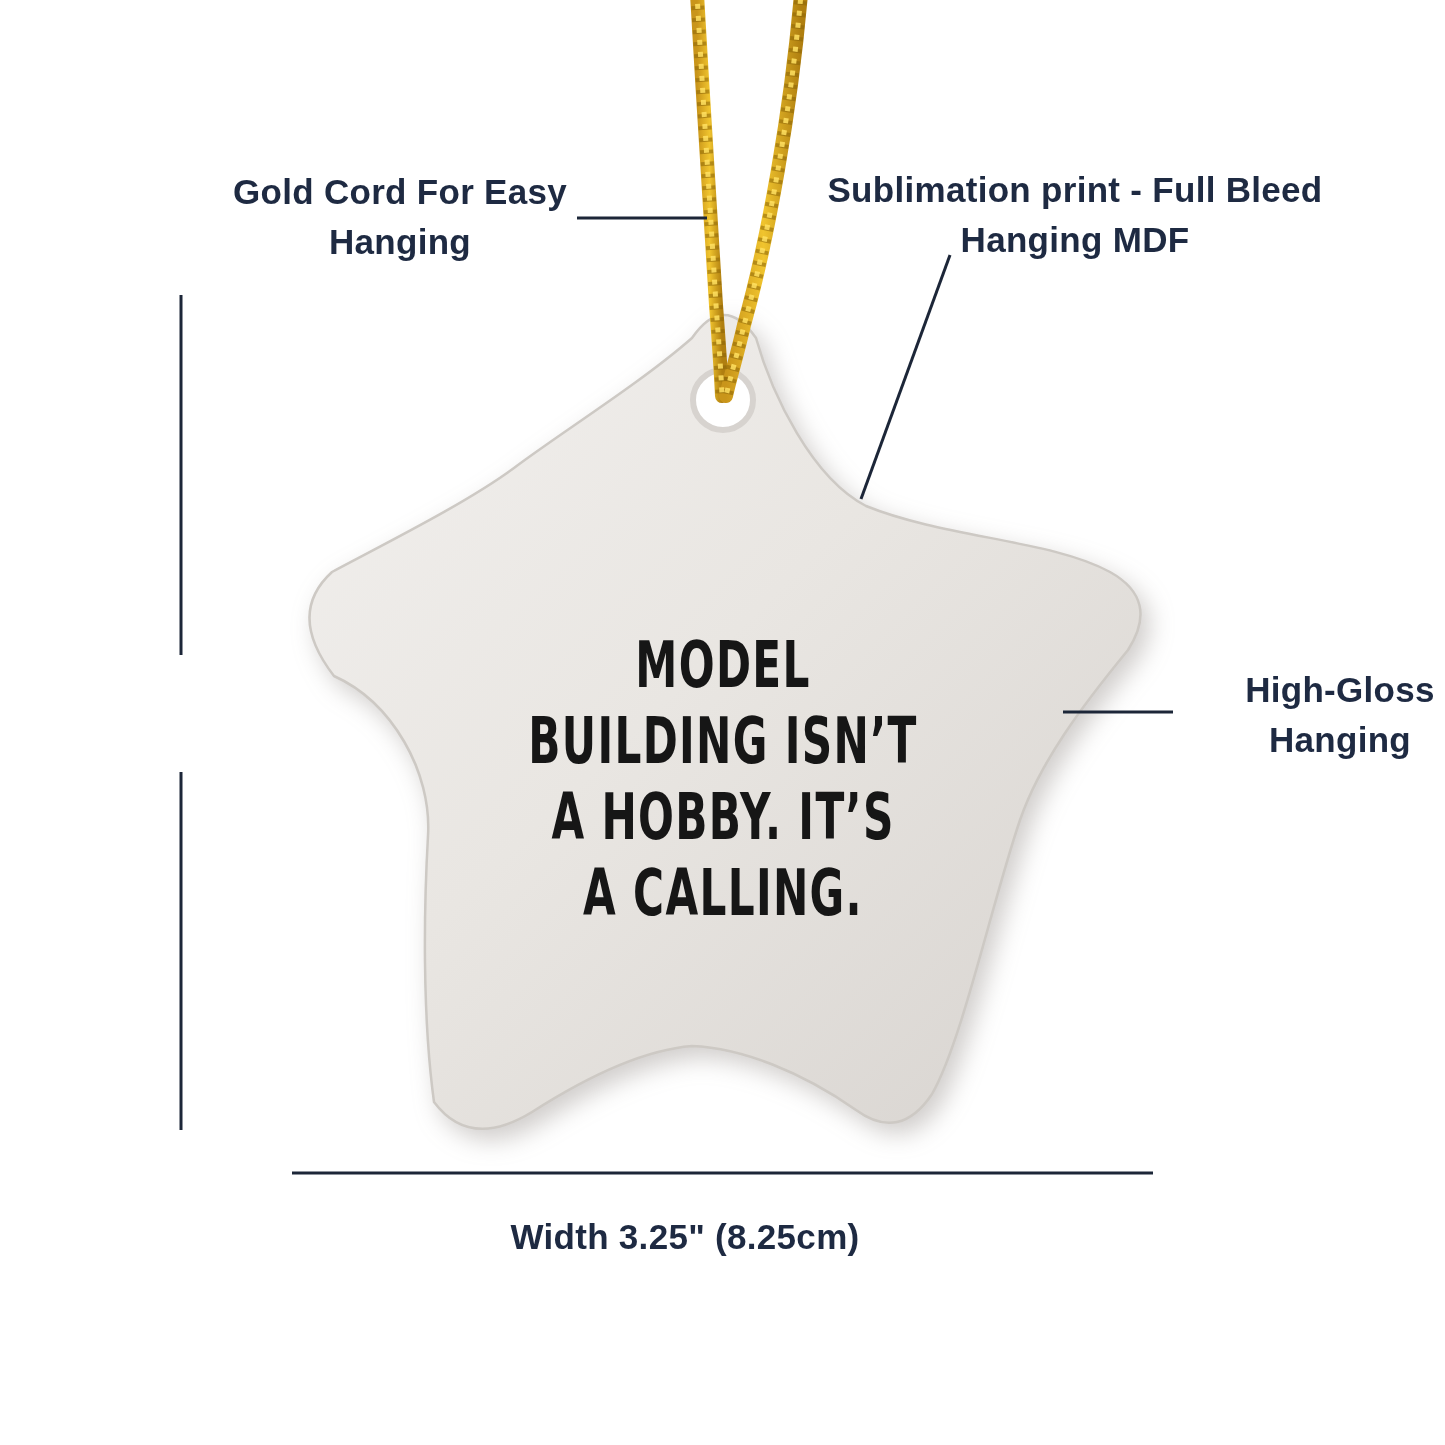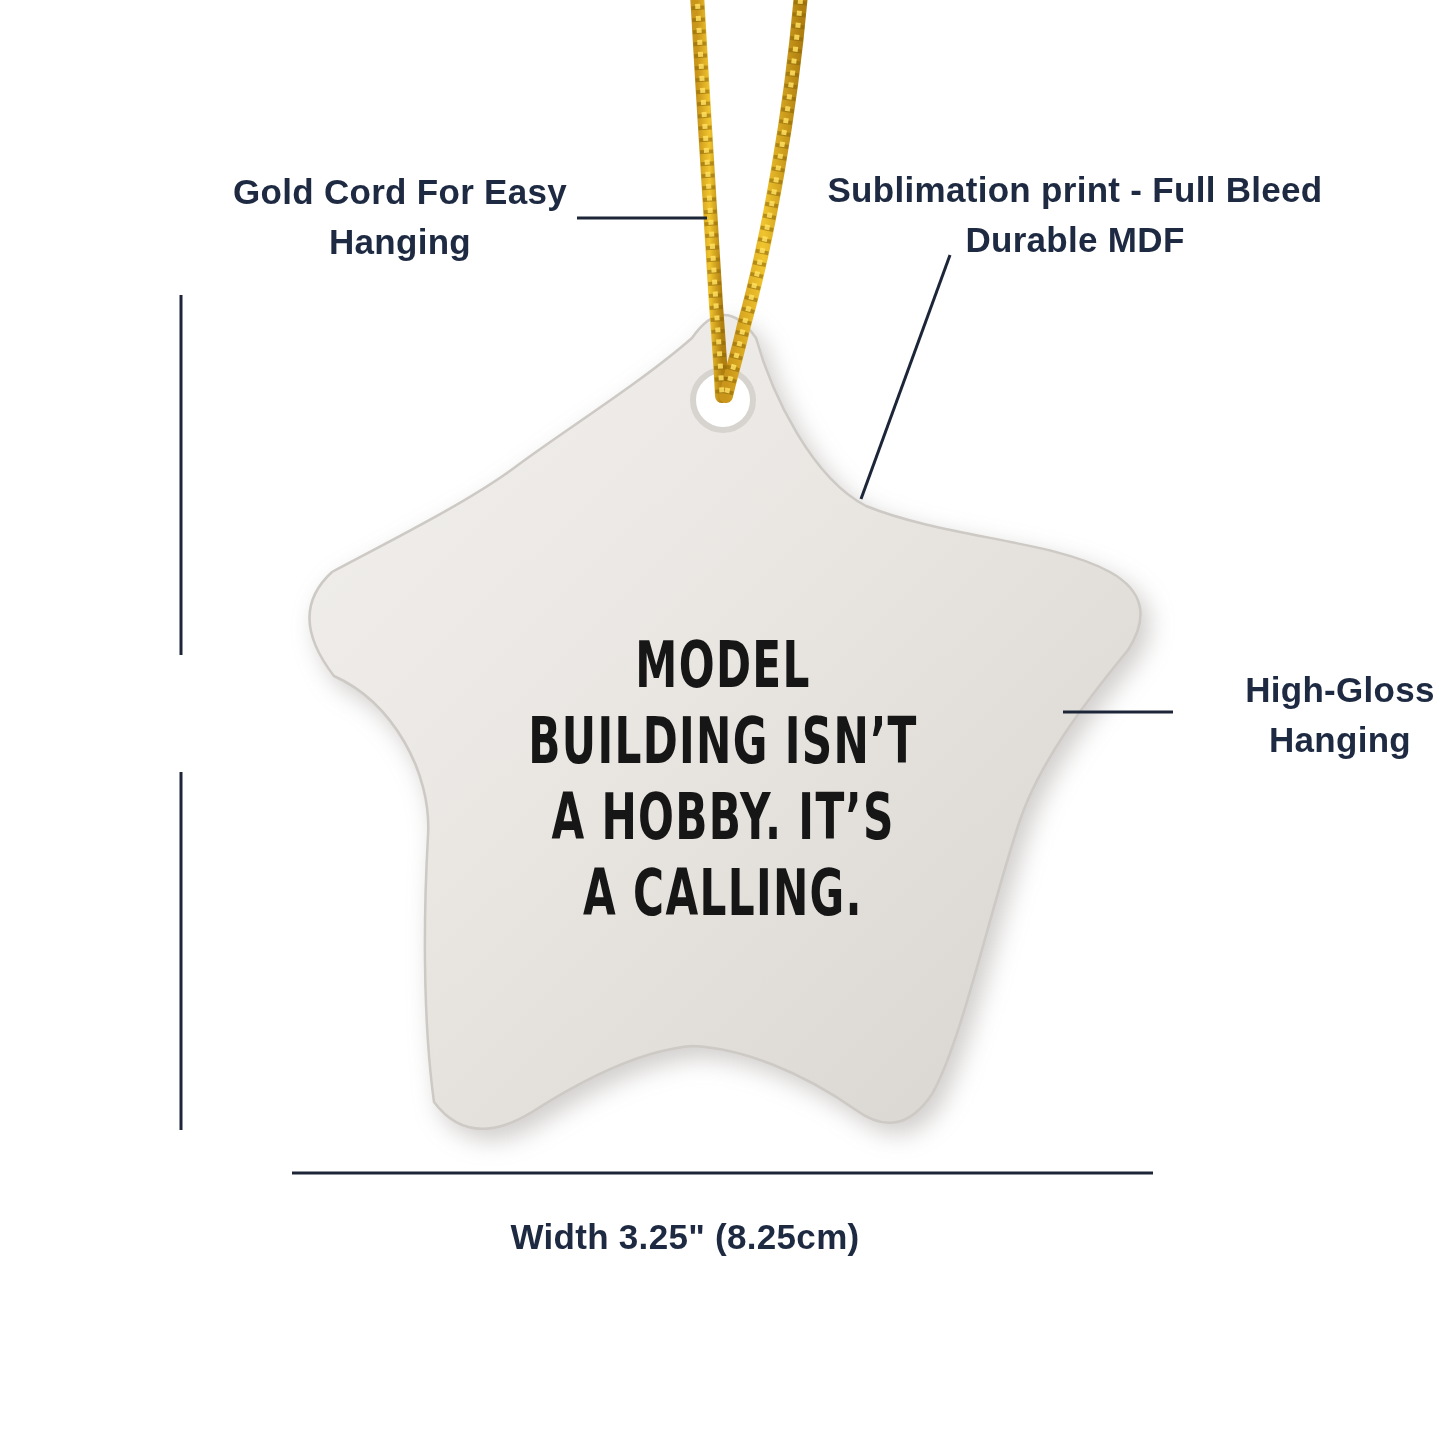--- a/index.html
+++ b/index.html
@@ -86,21 +86,21 @@
     <span>A CALLING.</span>
   </div>
 
   <div class="label" style="left:150px; top:167px; width:500px;">
     <span>Gold Cord For Easy</span>
     <span>Hanging</span>
   </div>
 
   <div class="label" style="left:825px; top:165px; width:500px;">
     <span>Sublimation print - Full Bleed</span>
-    <span>Durable MDF</span>
+    <span>Hanging MDF</span>
   </div>
 
 
   <div class="label" style="left:1190px; top:665px; width:300px;">
     <span>High-Gloss</span>
     <span>Hanging</span>
   </div>
 
   <div class="label" style="left:435px; top:1212px; width:500px;">
     <span>Width 3.25" (8.25cm)</span>

